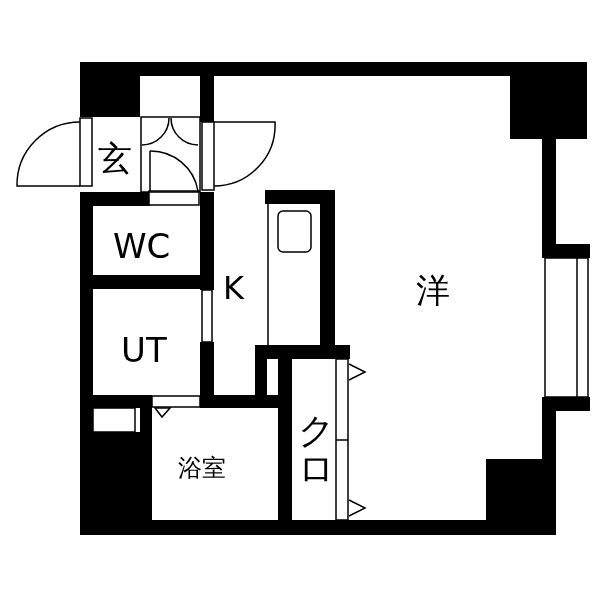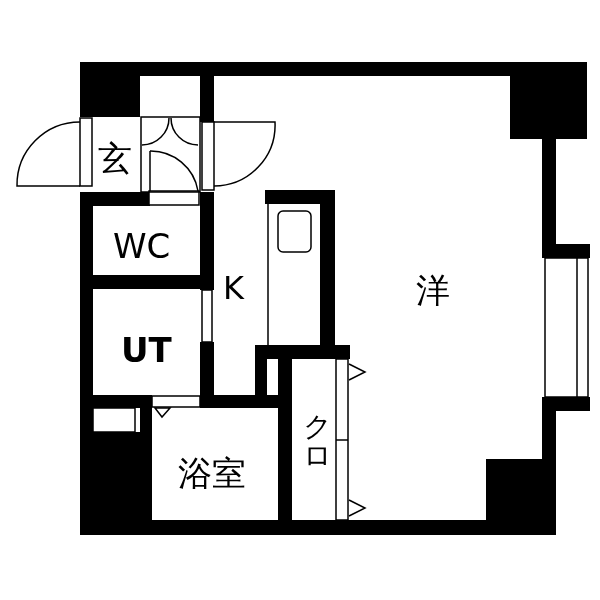--- a/index.html
+++ b/index.html
@@ -1,25 +1,25 @@
 <!DOCTYPE html>
 <html><head>
 <meta charset="utf-8">
 <style>
   html, body { margin: 0; padding: 0; background: #ffffff; }
   body { width: 600px; height: 600px; position: relative; overflow: hidden; }
   svg { position: absolute; left: 0; top: 0; }
   .lbl { position: absolute; font-family: "DejaVu Sans", sans-serif; color: #000; line-height: 1; white-space: nowrap; }
   .lbl-wc { left: 113px; top: 229px; font-size: 34px; text-align: center; }
-  .lbl-ut { left: 121px; top: 333px; font-size: 34px; font-weight: bold; }
+  .lbl-ut { left: 121px; top: 333px; font-size: 34px; }
   .lbl-k { left: 223px; top: 272px; font-size: 32px; }
   .lbl-genkan { left: 98px; top: 141px; font-size: 34px; }
   .lbl-yo { left: 416px; top: 273px; font-size: 34px; }
-  .lbl-bath { left: 178px; top: 456px; font-size: 34px; }
-  .lbl-kuro { left: 298px; top: 412px; font-size: 28px; width: 34px; white-space: normal; word-break: break-all; line-height: 1.05; text-align: right; }
+  .lbl-bath { left: 178px; top: 456px; font-size: 24px; }
+  .lbl-kuro { left: 298px; top: 412px; font-size: 36px; width: 34px; white-space: normal; word-break: break-all; line-height: 1.05; text-align: right; }
 </style>
 </head>
 <body>
 
 <div>
 <svg width="600" height="600" viewBox="0 0 600 600">
   <g fill="#000" stroke="none">
 
     <rect x="80" y="62" width="507" height="14"></rect>
 

